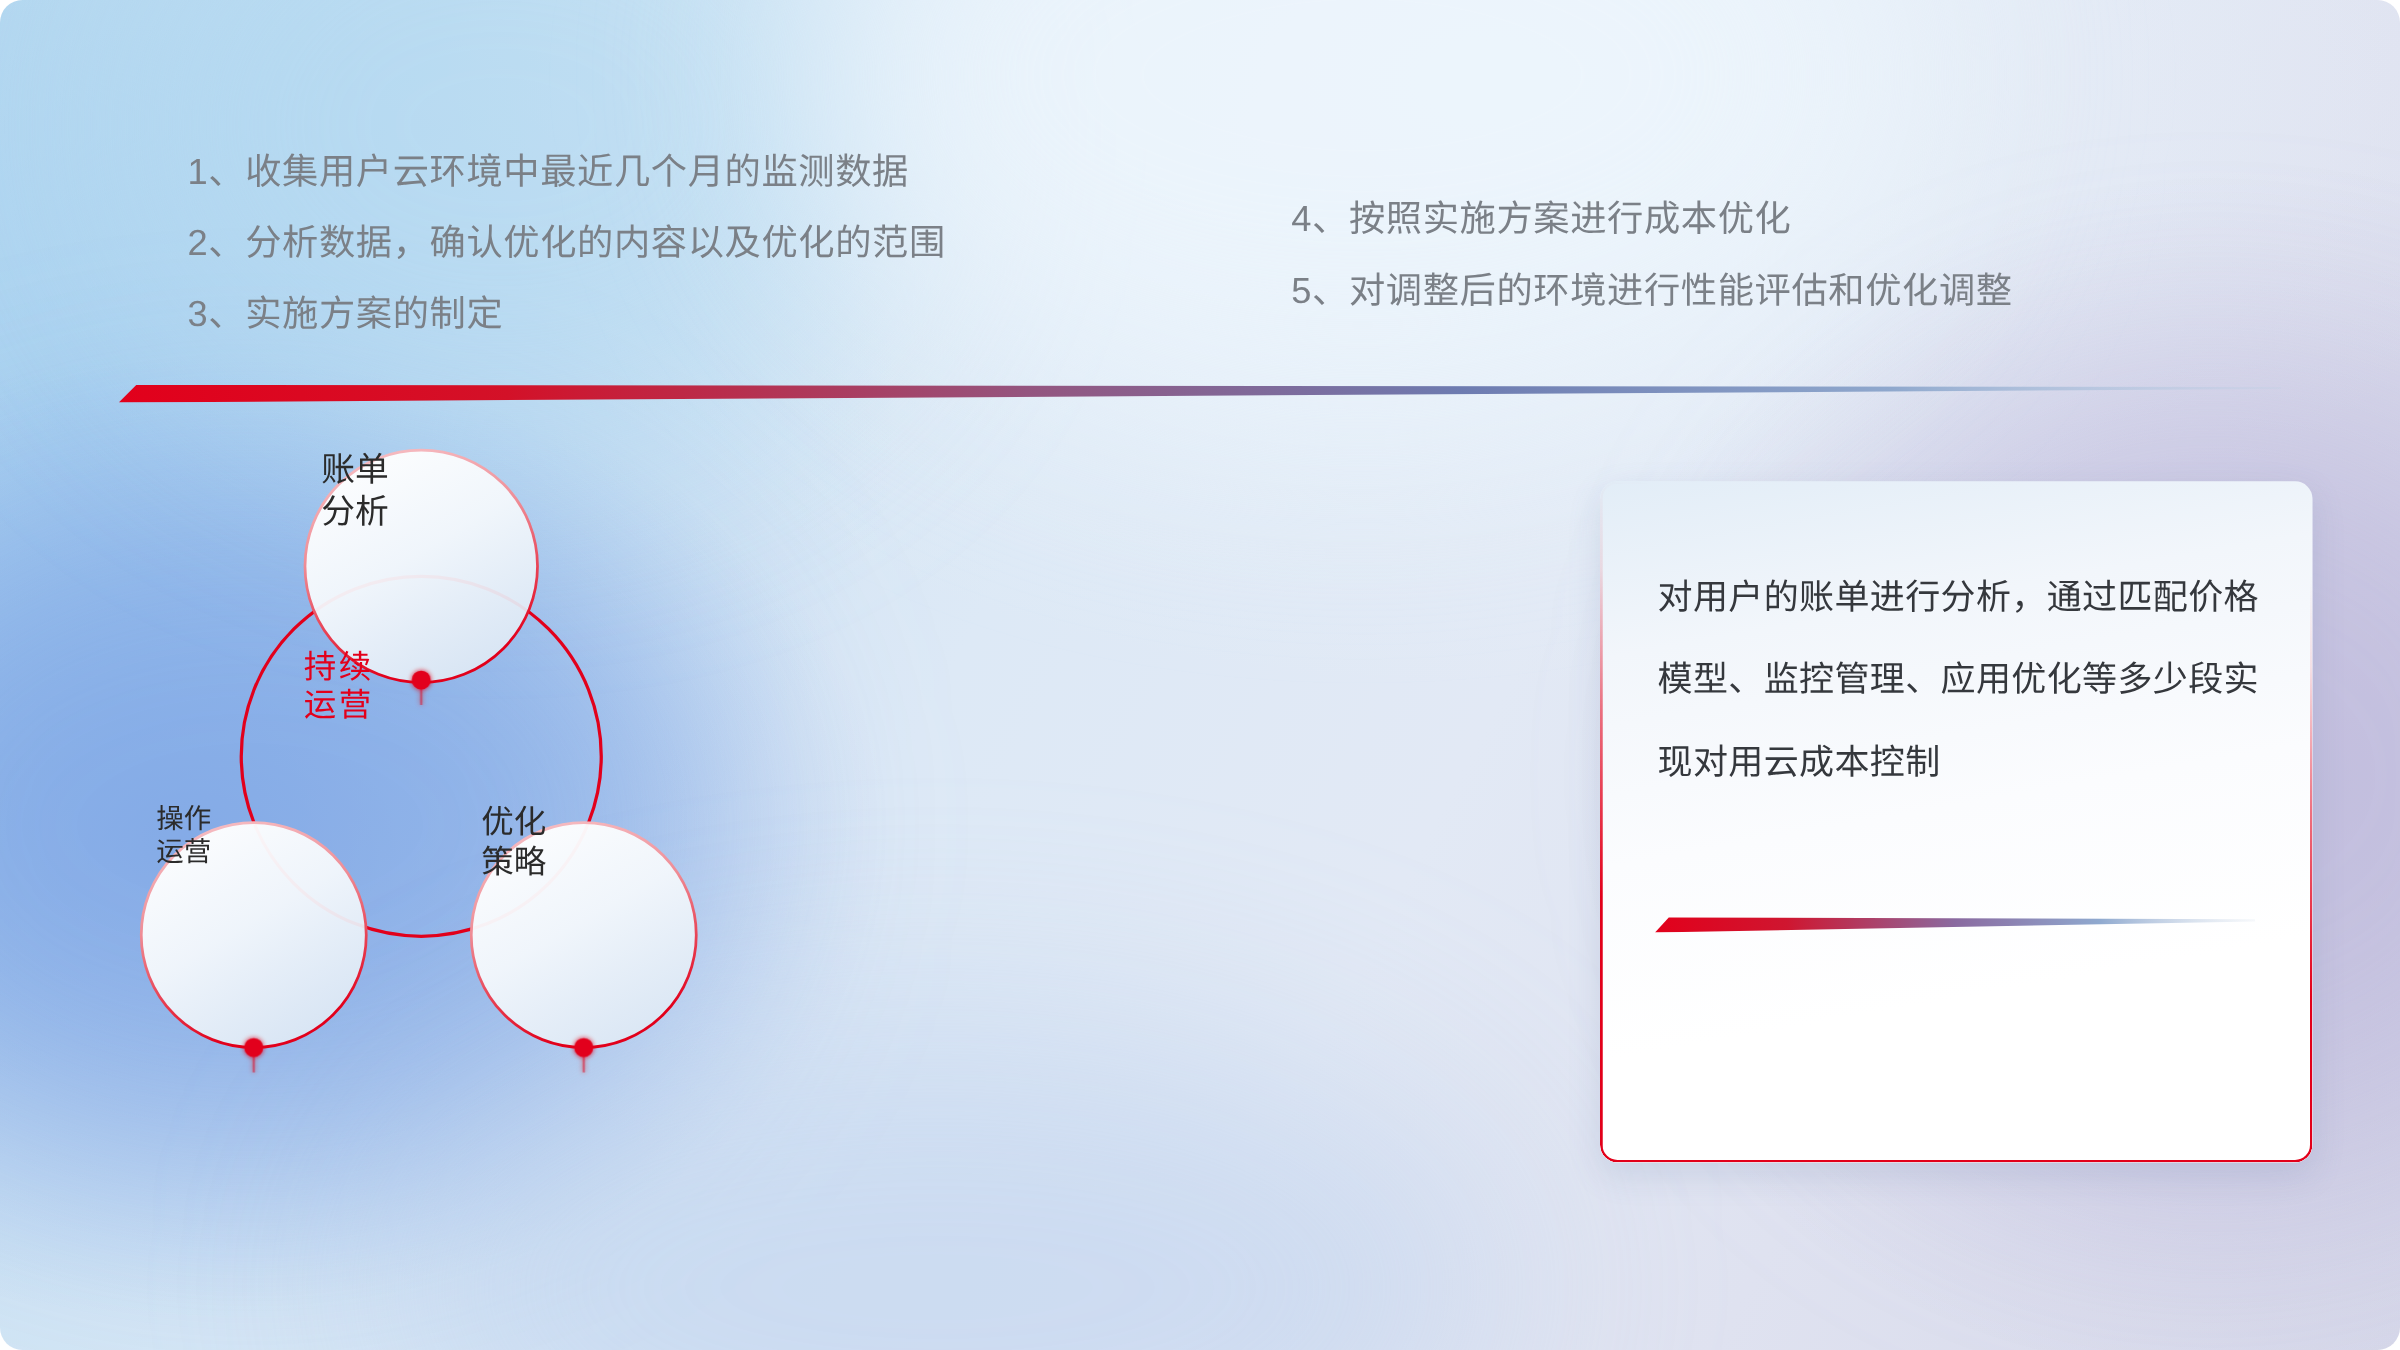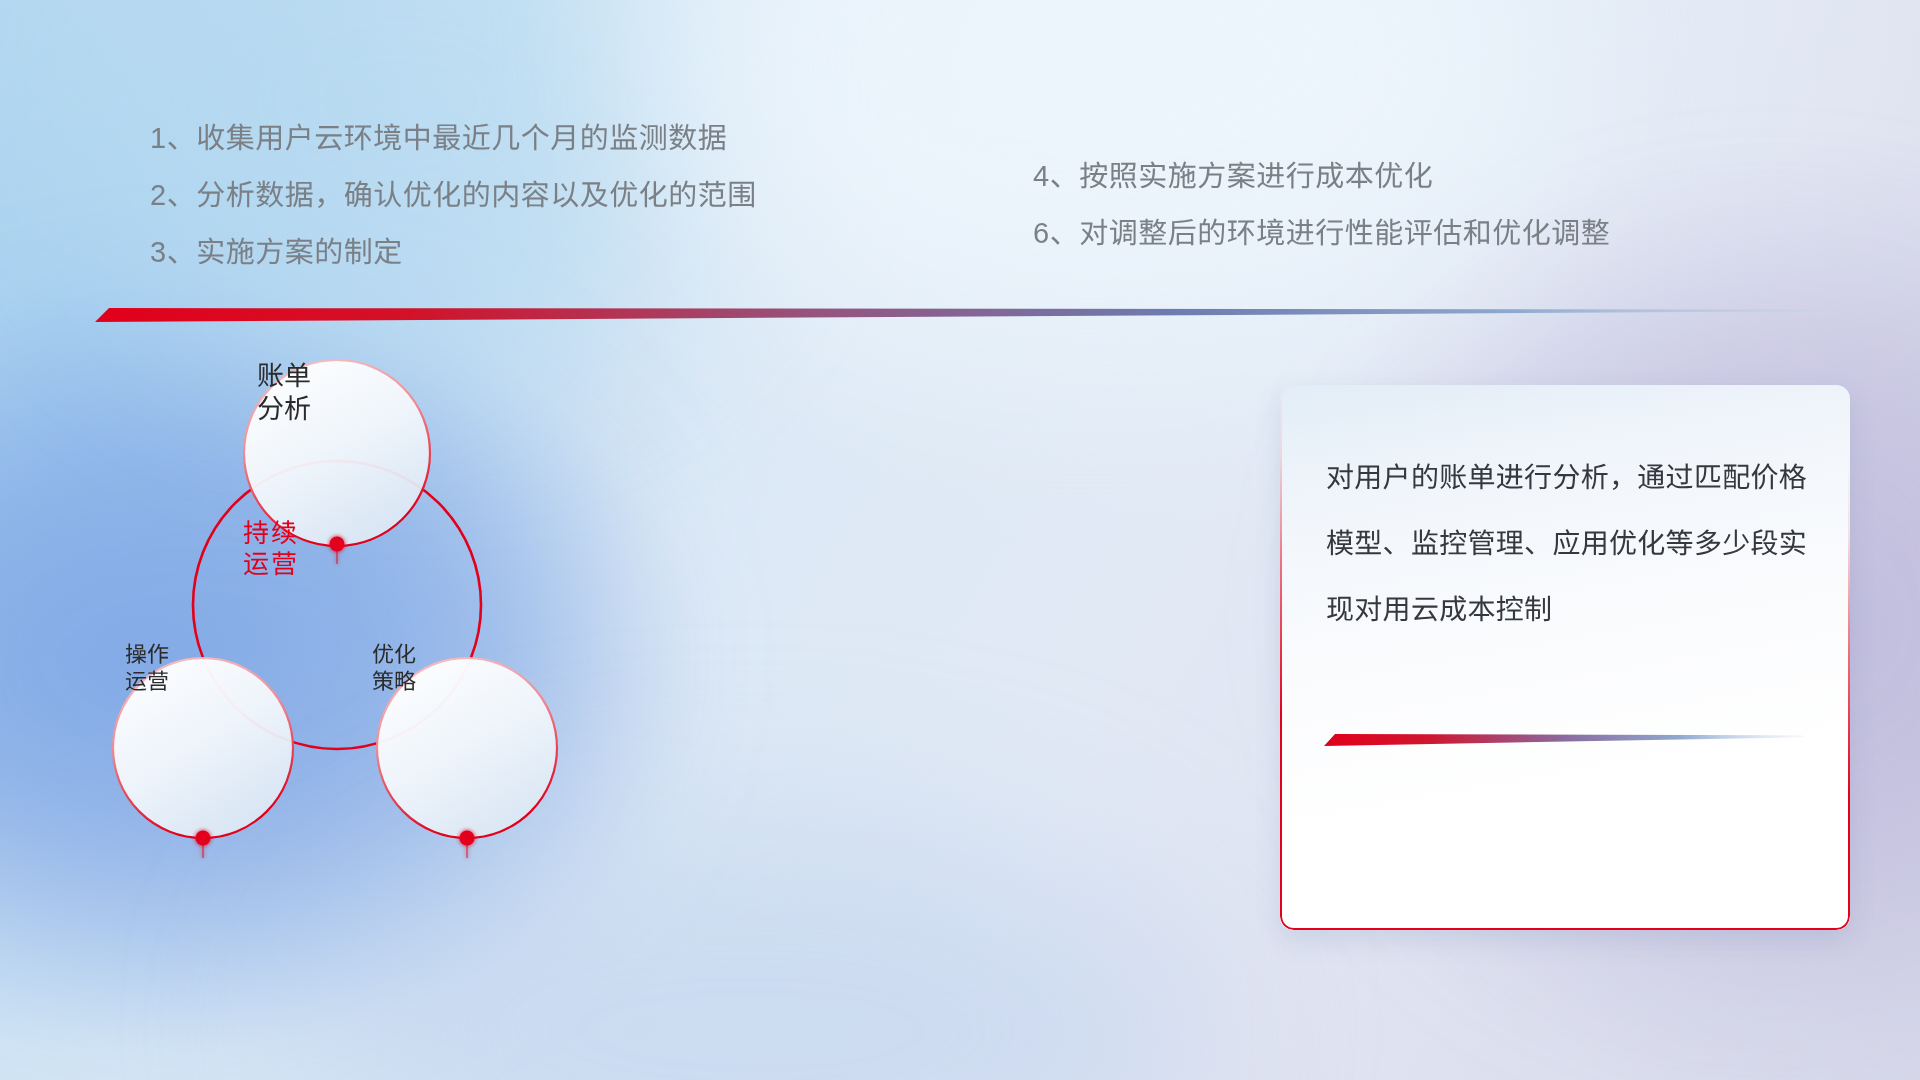--- a/index.html
+++ b/index.html
@@ -14,20 +14,21 @@
   #slide {
     position:relative;
     width:1920px; height:1080px;
     overflow:hidden;
     background:
       radial-gradient(ellipse 900px 620px at 8% 62%, rgba(120,160,230,0.55) 0%, rgba(120,160,230,0.0) 62%),
       radial-gradient(ellipse 1100px 900px at 3% 30%, rgba(150,200,240,0.55) 0%, rgba(150,200,240,0) 60%),
       radial-gradient(ellipse 900px 760px at 96% 58%, rgba(182,176,214,0.50) 0%, rgba(182,176,214,0) 65%),
       radial-gradient(ellipse 1200px 700px at 62% 6%, rgba(232,242,250,0.95) 0%, rgba(232,242,250,0) 70%),
       linear-gradient(118deg, #bcdcf0 0%, #cfe4f4 20%, #dde9f6 42%, #e2e9f5 60%, #dfe2f0 78%, #d7d9ea 100%);
+    border-radius: 18px;
   }
 
   
   .haze { position:absolute; border-radius:50%; filter:blur(90px); pointer-events:none; }
   .haze-a { left:-180px; top:380px;  width:760px; height:560px; background:rgba(106,150,224,0.46); }
   .haze-b { left:80px;   top:-160px; width:640px; height:520px; background:rgba(178,216,240,0.55); }
   .haze-c { right:-200px;top:300px;  width:700px; height:640px; background:rgba(186,178,216,0.42); }
   .haze-d { left:640px;  top:-220px; width:900px; height:560px; background:rgba(238,246,252,0.75); }
   .haze-e { left:300px;  top:820px;  width:900px; height:420px; background:rgba(176,200,236,0.40); }
 
@@ -52,21 +53,21 @@
   .venn svg { display:block; width:100%; height:100%; overflow:visible; }
   .venn-label {
     position:absolute;
     font-weight:normal;
     color:#2b2b2b;
     line-height:1.22;
     white-space:pre-line;
   }
   .lab-top    { left:162px; top:20px;  width:150px; font-size:27px; }
   .lab-left   { left:30px;  top:302px; width:150px; font-size:22px; }
-  .lab-right  { left:277px; top:302px; width:150px; font-size:22px; }
+  .lab-right  { left:290px; top:302px; width:150px; font-size:26px; }
   .lab-center {
     left:148px; top:178px; width:180px;
     font-size:26px; color:#e3001b; letter-spacing:2px; line-height:1.2;
   }
 
   
   .card {
     position:absolute;
     top:385px;
     width:570px;
@@ -127,21 +128,21 @@
   <div class="haze haze-e"></div>
 
   <div class="steps steps-left">
     <div class="step-line">1、收集用户云环境中最近几个月的监测数据</div>
     <div class="step-line">2、分析数据，确认优化的内容以及优化的范围</div>
     <div class="step-line">3、实施方案的制定</div>
   </div>
 
   <div class="steps steps-right">
     <div class="step-line">4、按照实施方案进行成本优化</div>
-    <div class="step-line">6、对调整后的环境进行性能评估和优化调整</div>
+    <div class="step-line">5、对调整后的环境进行性能评估和优化调整</div>
   </div>
 
   <div class="divider-wrap">
     <svg viewBox="0 0 1730 22" preserveAspectRatio="none" aria-hidden="true">
       <defs>
         <linearGradient id="divGrad" x1="0" y1="0" x2="1" y2="0">
           <stop offset="0%" stop-color="#e2001b"></stop>
           <stop offset="18%" stop-color="#d31128"></stop>
           <stop offset="42%" stop-color="#94557f"></stop>
           <stop offset="62%" stop-color="#6d7bb0"></stop>

